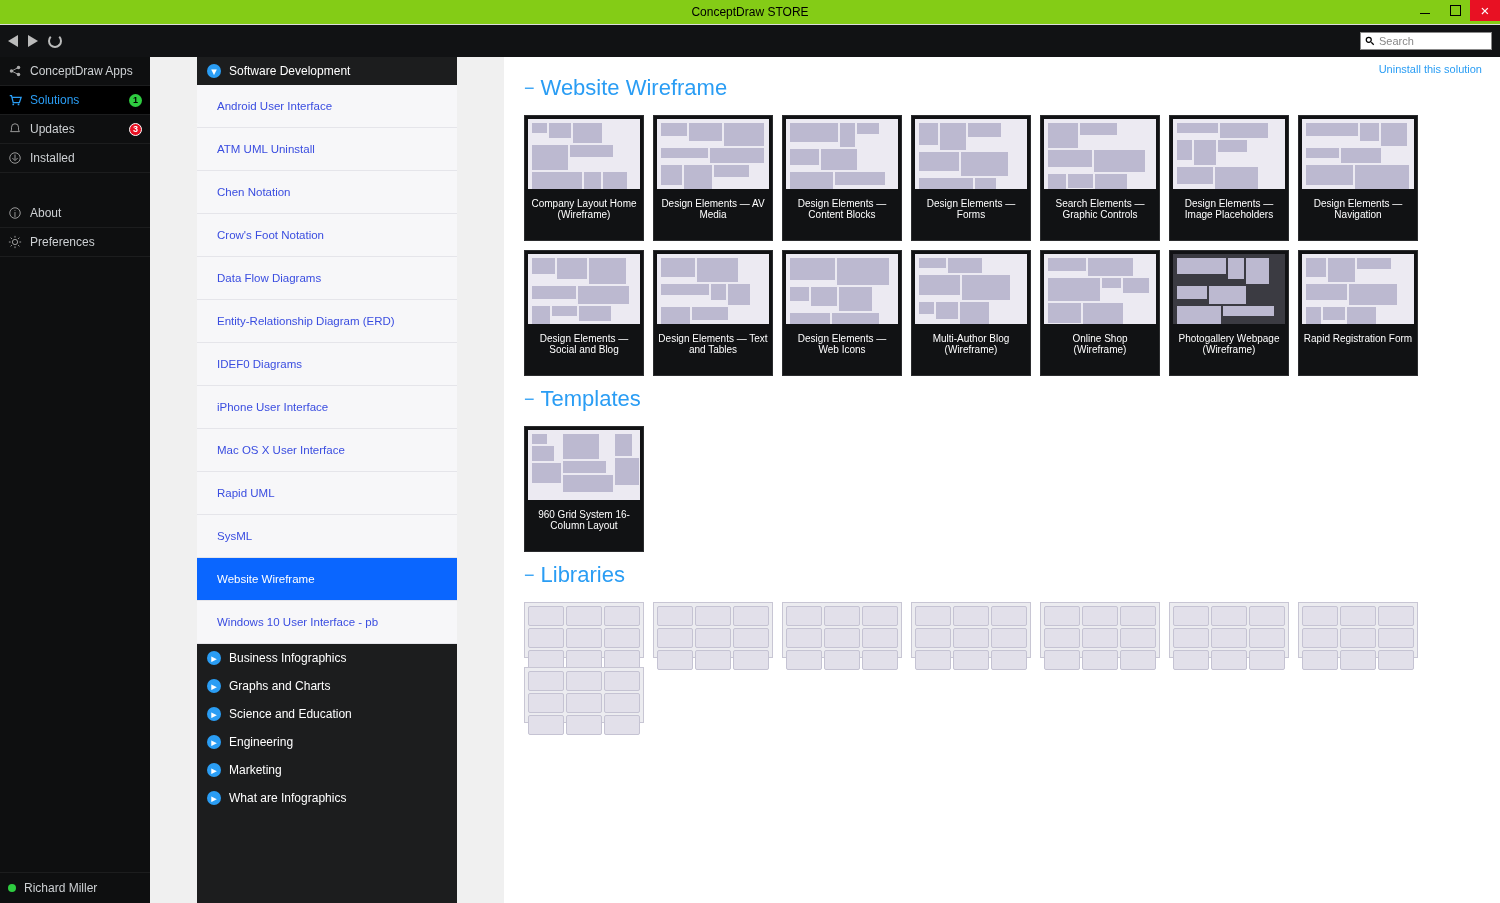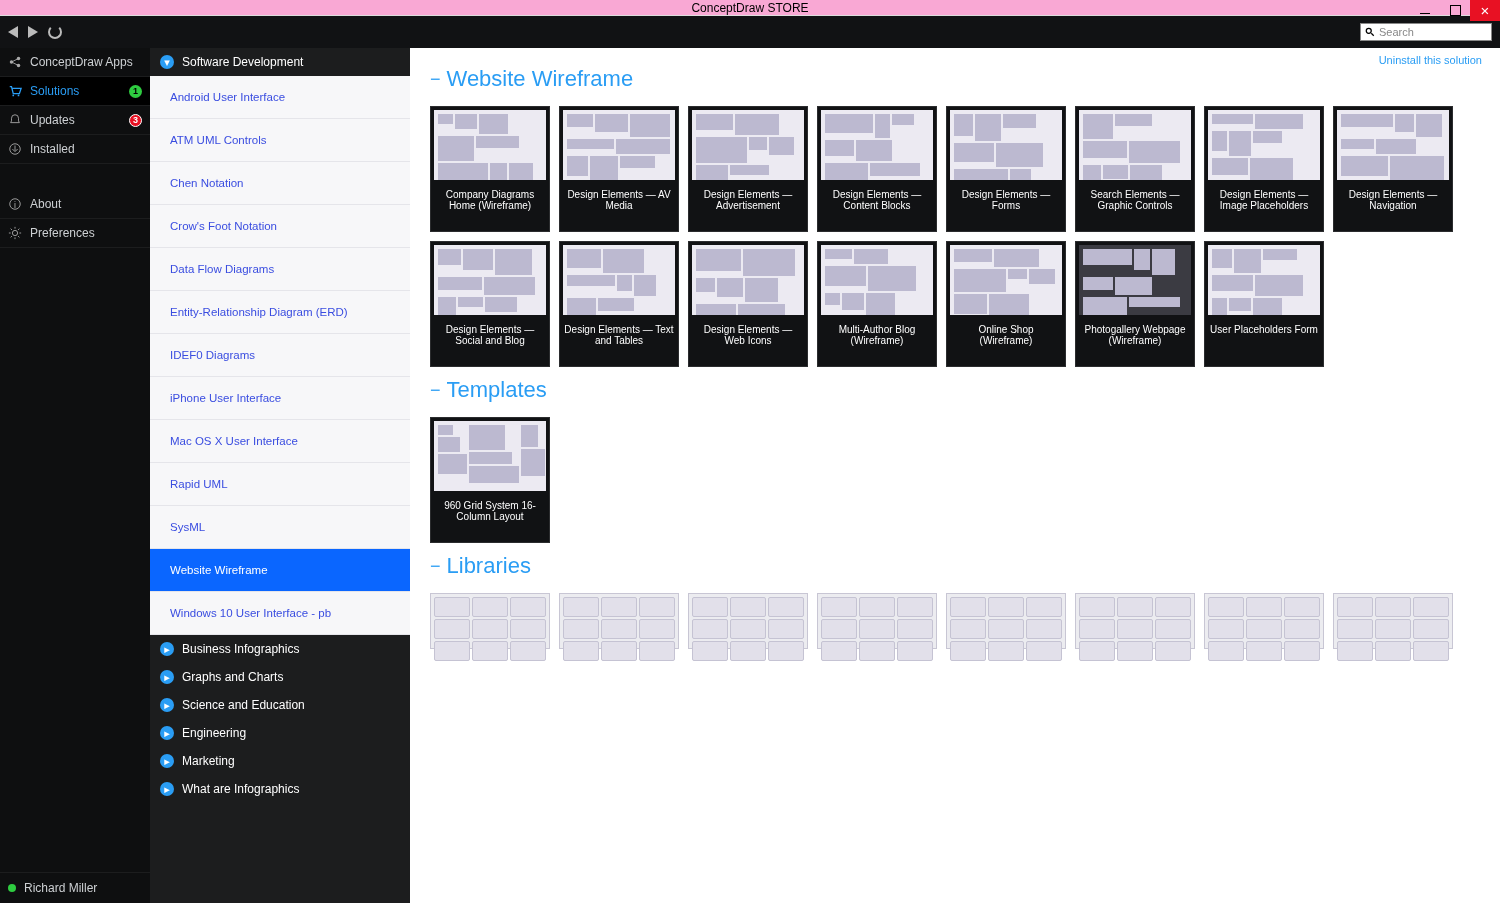--- a/index.html
+++ b/index.html
@@ -1,32 +1,32 @@
 <!DOCTYPE html>
 <html><head>
 <meta charset="utf-8">
 <style>
 * { margin: 0; padding: 0; box-sizing: border-box; font-family: "Segoe UI", Arial, sans-serif; }
 body { width: 1500px; height: 903px; overflow: hidden; background: #f0f0f0; display: flex; flex-direction: column; }
-.titlebar { height: 16px; background: #f9a8d4; display: flex; align-items: center; justify-content: center; position: relative; font-size: 12px; border-bottom: 1px solid #ddd; }
+.titlebar { height: 25px; background: #84cc16; display: flex; align-items: center; justify-content: center; position: relative; font-size: 12px; border-bottom: 1px solid #ddd; }
 .titlebar .win-controls { position: absolute; right: 0; top: 0; display: flex; }
 .titlebar .win-btn { width: 30px; height: 21px; display: flex; align-items: center; justify-content: center; font-size: 12px; }
 .titlebar .win-btn.min::after { content: ""; width: 10px; height: 1px; background: #000; display: block; margin-top: 6px; }
 .titlebar .win-btn.max::after { content: ""; width: 9px; height: 9px; border: 1px solid #000; display: block; }
 .titlebar .win-btn.close { background: #e81123; color: #fff; font-size: 15px; line-height: 1; }
 .toolbar { height: 24px; background: #111214; display: flex; align-items: center; padding: 16px 8px; justify-content: space-between; }
 .toolbar-left { display: flex; gap: 10px; align-items: center; }
 .nav-arrow { width: 0; height: 0; }
 .nav-arrow.back { border-top: 6px solid transparent; border-bottom: 6px solid transparent; border-right: 10px solid #bbb; }
 .nav-arrow.fwd { border-top: 6px solid transparent; border-bottom: 6px solid transparent; border-left: 10px solid #bbb; }
 .refresh-icon { width: 14px; height: 14px; border: 2px solid #bbb; border-top-color: transparent; border-radius: 50%; position: relative; }
 .searchbox { width: 132px; height: 18px; background: #fff; display: flex; align-items: center; padding: 0 4px; font-size: 11px; color: #888; border: 1px solid #888; }
 .searchbox svg { width: 10px; height: 10px; margin-right: 4px; }
 
-.main { flex: 1; display: flex; min-height: 0; }
+.main { flex: 1; display: flex; min-height: 0; gap: 47px; }
 
 .sidebar1 { width: 150px; background: #0e0f10; color: #cdd0d3; font-size: 12px; display: flex; flex-direction: column; }
 .s1-item { display: flex; align-items: center; gap: 8px; padding: 7px 8px; border-bottom: 1px solid #1c1d1e; cursor: pointer; position: relative; }
 .s1-item.selected { background: #000; color: #2a9df4; }
 .s1-item .badge { margin-left: auto; width: 13px; height: 13px; border-radius: 50%; font-size: 9px; display: flex; align-items: center; justify-content: center; font-weight: bold; }
 .s1-item .badge.green { background: #2ecc40; color: #000; }
 .s1-item .badge.red { background: #e81123; color: #fff; border: 1px solid #fff; }
 .s1-spacer { flex: 1; }
 .s1-user { display: flex; align-items: center; gap: 8px; padding: 8px; font-size: 12px; border-top: 1px solid #1c1d1e; }
 .s1-user .dot { width: 8px; height: 8px; background: #2ecc40; border-radius: 50%; }
@@ -161,21 +161,21 @@
     </div>
   </div>
 
   <div class="sidebar2">
     <div class="s2-cat">
       <span class="exp">▾</span>
       <span>Software Development</span>
     </div>
     <div id="s2-subs">
         <div class="s2-sub ">Android User Interface</div>
-        <div class="s2-sub ">ATM UML Controls</div>
+        <div class="s2-sub ">ATM UML Uninstall</div>
         <div class="s2-sub ">Chen Notation</div>
         <div class="s2-sub ">Crow's Foot Notation</div>
         <div class="s2-sub ">Data Flow Diagrams</div>
         <div class="s2-sub ">Entity-Relationship Diagram (ERD)</div>
         <div class="s2-sub ">IDEF0 Diagrams</div>
         <div class="s2-sub ">iPhone User Interface</div>
         <div class="s2-sub ">Mac OS X User Interface</div>
         <div class="s2-sub ">Rapid UML</div>
         <div class="s2-sub ">SysML</div>
         <div class="s2-sub selected">Website Wireframe</div>
@@ -221,46 +221,34 @@
       <div class="thumb  ">
               <div class="blk" style="width:15px;height:10px"></div>
               <div class="blk" style="width:22px;height:15px"></div>
               <div class="blk" style="width:29px;height:20px"></div>
               <div class="blk" style="width:36px;height:25px"></div>
               <div class="blk" style="width:43px;height:12px"></div>
               <div class="blk" style="width:50px;height:17px"></div>
               <div class="blk" style="width:17px;height:22px"></div>
               <div class="blk" style="width:24px;height:27px"></div>
             </div>
-      <div class="label">Company Diagrams Home (Wireframe)</div>
+      <div class="label">Company Layout Home (Wireframe)</div>
     </div>
           <div class="card">
       <div class="thumb  ">
               <div class="blk" style="width:26px;height:13px"></div>
               <div class="blk" style="width:33px;height:18px"></div>
               <div class="blk" style="width:40px;height:23px"></div>
               <div class="blk" style="width:47px;height:10px"></div>
               <div class="blk" style="width:54px;height:15px"></div>
               <div class="blk" style="width:21px;height:20px"></div>
               <div class="blk" style="width:28px;height:25px"></div>
               <div class="blk" style="width:35px;height:12px"></div>
             </div>
       <div class="label">Design Elements — AV Media</div>
-    </div>
-          <div class="card">
-      <div class="thumb  ">
-              <div class="blk" style="width:37px;height:16px"></div>
-              <div class="blk" style="width:44px;height:21px"></div>
-              <div class="blk" style="width:51px;height:26px"></div>
-              <div class="blk" style="width:18px;height:13px"></div>
-              <div class="blk" style="width:25px;height:18px"></div>
-              <div class="blk" style="width:32px;height:23px"></div>
-              <div class="blk" style="width:39px;height:10px"></div>
-            </div>
-      <div class="label">Design Elements — Advertisement</div>
     </div>
           <div class="card">
       <div class="thumb  ">
               <div class="blk" style="width:48px;height:19px"></div>
               <div class="blk" style="width:15px;height:24px"></div>
               <div class="blk" style="width:22px;height:11px"></div>
               <div class="blk" style="width:29px;height:16px"></div>
               <div class="blk" style="width:36px;height:21px"></div>
               <div class="blk" style="width:43px;height:26px"></div>
               <div class="blk" style="width:50px;height:13px"></div>
@@ -396,21 +384,21 @@
       <div class="thumb  ">
               <div class="blk" style="width:20px;height:19px"></div>
               <div class="blk" style="width:27px;height:24px"></div>
               <div class="blk" style="width:34px;height:11px"></div>
               <div class="blk" style="width:41px;height:16px"></div>
               <div class="blk" style="width:48px;height:21px"></div>
               <div class="blk" style="width:15px;height:26px"></div>
               <div class="blk" style="width:22px;height:13px"></div>
               <div class="blk" style="width:29px;height:18px"></div>
             </div>
-      <div class="label">User Placeholders Form</div>
+      <div class="label">Rapid Registration Form</div>
     </div>
         </div>
         <div class="section-h">
       <span class="minus">−</span>
       <span>Templates</span>
     </div>
     <div class="grid">
           <div class="card">
       <div class="thumb  rows">
               <div class="blk" style="width:15px;height:10px"></div>

